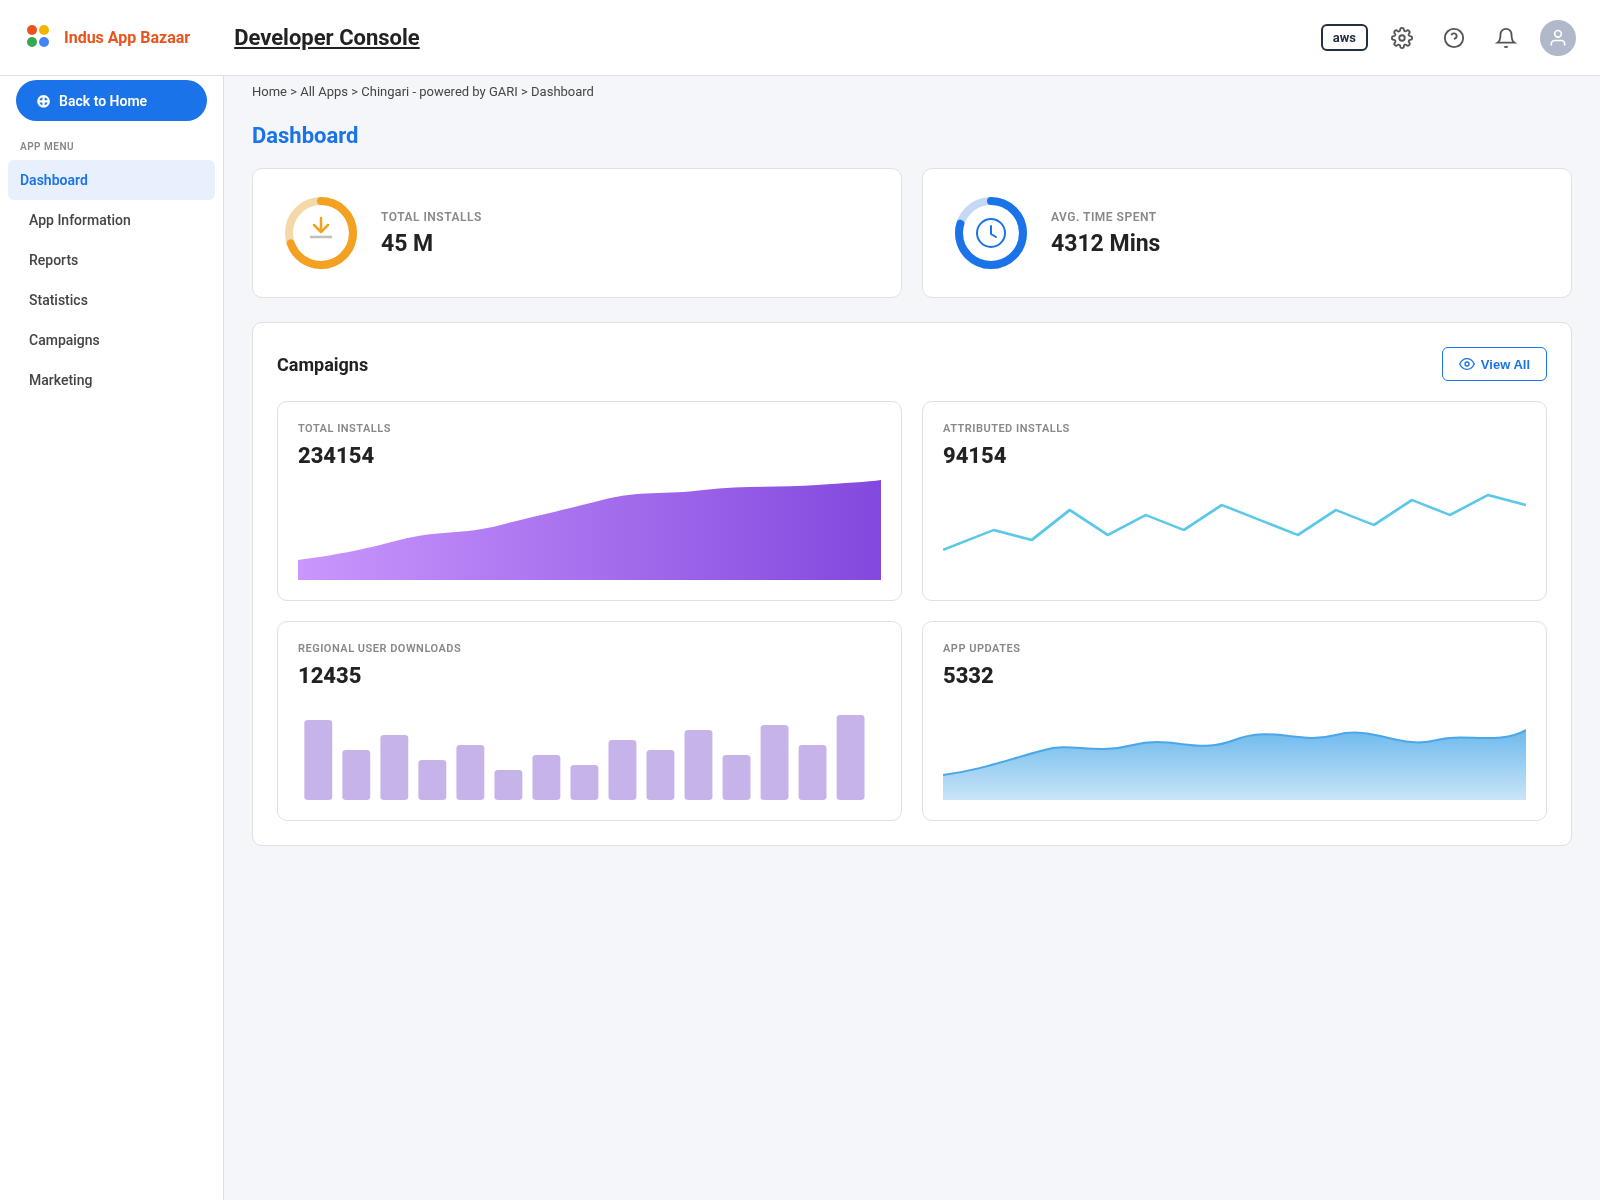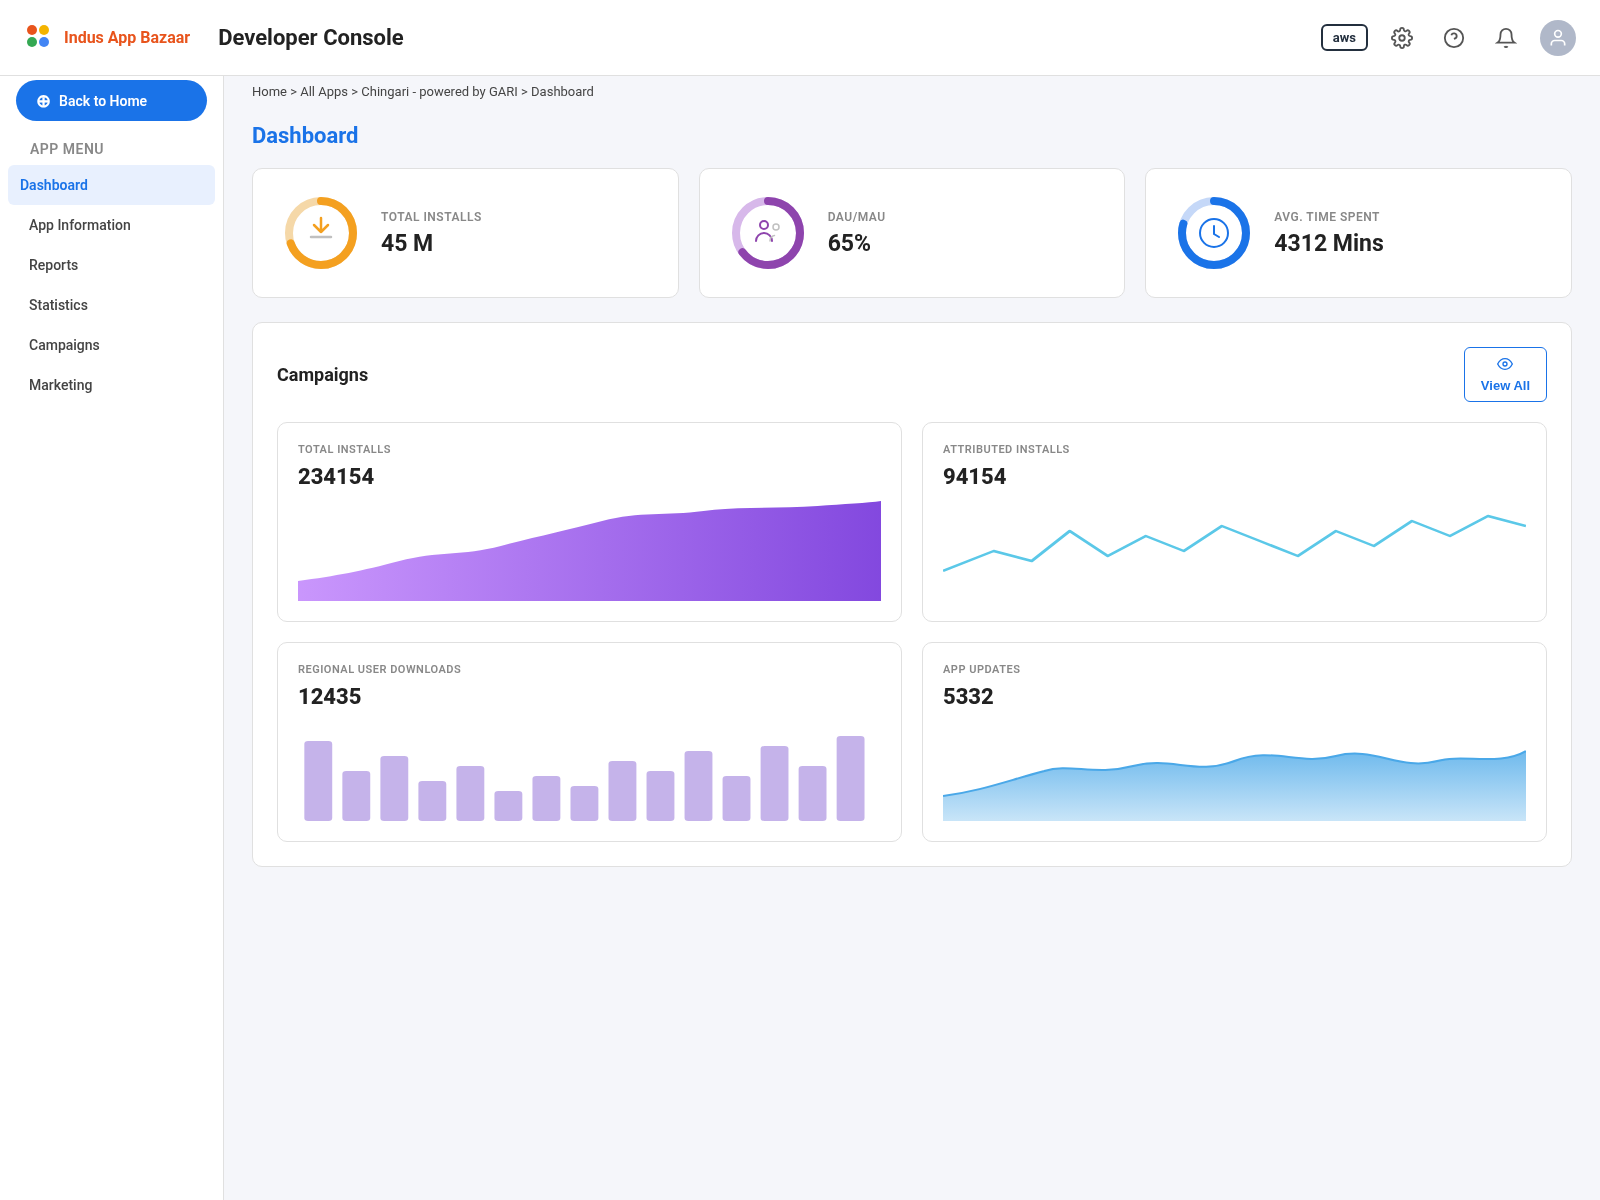--- a/index.html
+++ b/index.html
@@ -8,21 +8,21 @@
     
     .header {
       display: flex; align-items: center; justify-content: space-between;
       background: #fff; padding: 0 24px; height: 76px;
       border-bottom: 1px solid #e0e0e0; position: fixed; top: 0; left: 0; right: 0; z-index: 100;
     }
     .header-left { display: flex; align-items: center; gap: 12px; }
     .logo { display: flex; align-items: center; gap: 8px; }
     .logo-icon { width: 32px; height: 32px; }
     .logo-text { color: #e8541c; font-weight: 700; font-size: 16px; }
-    .header-title { font-size: 22px; font-weight: 700; color: #222; margin-left: 16px; }
+    .header-title { font-size: 22px; font-weight: 700; color: #222; margin-left: 32px; text-decoration: underline; }
     .header-right { display: flex; align-items: center; gap: 16px; justify-content: center; }
     .aws-badge {
       border: 2px solid #232f3e; border-radius: 6px; padding: 4px 10px;
       font-size: 13px; font-weight: 700; color: #232f3e;
     }
     .header-icon {
       width: 36px; height: 36px; display: flex; align-items: center; justify-content: center;
       cursor: pointer; font-size: 20px; color: #555;
     }
     .avatar {
@@ -38,21 +38,21 @@
       width: 224px; background: #fff; border-right: 1px solid #e0e0e0;
       min-height: calc(100vh - 64px); padding: 16px 0; position: fixed; top: 64px; left: 0;
     }
     .back-btn {
       display: flex; align-items: center; gap: 8px;
       background: #1a73e8; color: #fff; border-radius: 24px;
       padding: 10px 20px; margin: 0 16px 20px; cursor: pointer;
       font-size: 14px; font-weight: 600;
     }
     .back-btn-icon { font-size: 18px; }
-    .app-menu-label { font-size: 14px; color: #888; font-weight: 600; padding: 0 30px 8px; text-transform: uppercase; letter-spacing: 0.5px; }
+    .app-menu-label { font-size: 10px; color: #888; font-weight: 600; padding: 0 20px 8px; text-transform: uppercase; letter-spacing: 0.5px; }
     .sidebar-item {
       display: flex; align-items: center; padding: 12px 29px;
       cursor: pointer; font-size: 14px; color: #444; font-weight: 500;
       border-radius: 0;
     }
     .sidebar-item.active { background: #e8f0fe; color: #1a73e8; font-weight: 600; border-radius: 6px; margin: 0 8px; padding: 12px 12px; }
 
     
     .main { margin-left: 224px; padding: 20px 28px; flex: 1; }
 
@@ -73,21 +73,21 @@
     .stat-label { font-size: 12px; color: #888; font-weight: 600; text-transform: uppercase; letter-spacing: 0.5px; margin-bottom: 6px; }
     .stat-value { font-size: 23px; font-weight: 700; color: #222; }
 
     
     .campaigns-section { background: #fff; border-radius: 10px; padding: 24px; border: 1px solid #e0e0e0; }
     .campaigns-header { display: flex; align-items: center; justify-content: space-between; margin-bottom: 20px; }
     .campaigns-title { font-size: 18px; font-weight: 700; color: #222; }
     .view-all-btn {
       display: flex; align-items: center; gap: 6px;
       border: 1.5px solid #1a73e8; border-radius: 6px; padding: 8px 16px;
-      color: #1a73e8; font-size: 13px; font-weight: 600; cursor: pointer; background: #fff; flex-direction: column;
+      color: #1a73e8; font-size: 13px; font-weight: 600; cursor: pointer; background: #fff;
     }
 
     .campaign-cards { display: grid; grid-template-columns: 1fr 1fr; gap: 20px; }
     .campaign-card {
       background: #fff; border: 1px solid #e0e0e0; border-radius: 10px;
       padding: 20px; overflow: hidden; position: relative;
     }
     .campaign-card-label { font-size: 11px; color: #888; font-weight: 600; text-transform: uppercase; letter-spacing: 0.5px; margin-bottom: 8px; }
     .campaign-card-value { font-size: 22px; font-weight: 800; color: #222; margin-bottom: 12px; }
     .chart-area { height: 100px; position: relative; overflow: hidden; }
@@ -192,39 +192,20 @@
               <path d="M5 22h20" stroke="#c0c0c0" stroke-width="2.5" fill="none" stroke-linecap="round"></path>
             </g>
           </svg>
         </div>
         <div class="stat-info">
           <div class="stat-label">TOTAL INSTALLS</div>
           <div class="stat-value">45 M</div>
         </div>
       </div>
 
-      <div class="stat-card">
-        <div class="stat-donut">
-          <svg class="donut-svg" viewBox="0 0 80 80">
-            <circle cx="40" cy="40" r="32" fill="none" stroke="#d7b8ea" stroke-width="8"></circle>
-            <circle cx="40" cy="40" r="32" fill="none" stroke="#8e44ad" stroke-width="8" stroke-dasharray="130 201" stroke-dashoffset="0" stroke-linecap="round" transform="rotate(-90 40 40)"></circle>
-
-            <g transform="translate(22,24)">
-              <circle cx="14" cy="8" r="4" stroke="#8e44ad" stroke-width="2" fill="none"></circle>
-              <path d="M6 24c0-4.4 3.6-8 8-8s8 3.6 8 8" stroke="#8e44ad" stroke-width="2" fill="none" stroke-linecap="round"></path>
-              <circle cx="26" cy="10" r="3" stroke="#c0c0c0" stroke-width="1.5" fill="none"></circle>
-              <path d="M20 24c0-2.8 2-5 4.5-5.5" stroke="#c0c0c0" stroke-width="1.5" fill="none" stroke-linecap="round"></path>
-            </g>
-          </svg>
-        </div>
-        <div class="stat-info">
-          <div class="stat-label">DAU/MAU</div>
-          <div class="stat-value">65%</div>
-        </div>
-      </div>
 
       <div class="stat-card">
         <div class="stat-donut">
           <svg class="donut-svg" viewBox="0 0 80 80">
             <circle cx="40" cy="40" r="32" fill="none" stroke="#c5d8f8" stroke-width="8"></circle>
             <circle cx="40" cy="40" r="32" fill="none" stroke="#1a73e8" stroke-width="8" stroke-dasharray="160 201" stroke-dashoffset="0" stroke-linecap="round" transform="rotate(-90 40 40)"></circle>
 
             <circle cx="40" cy="40" r="14" stroke="#1a73e8" stroke-width="2" fill="none"></circle>
             <path d="M40 33v8l5 3" stroke="#1a73e8" stroke-width="2" fill="none" stroke-linecap="round"></path>
           </svg>

